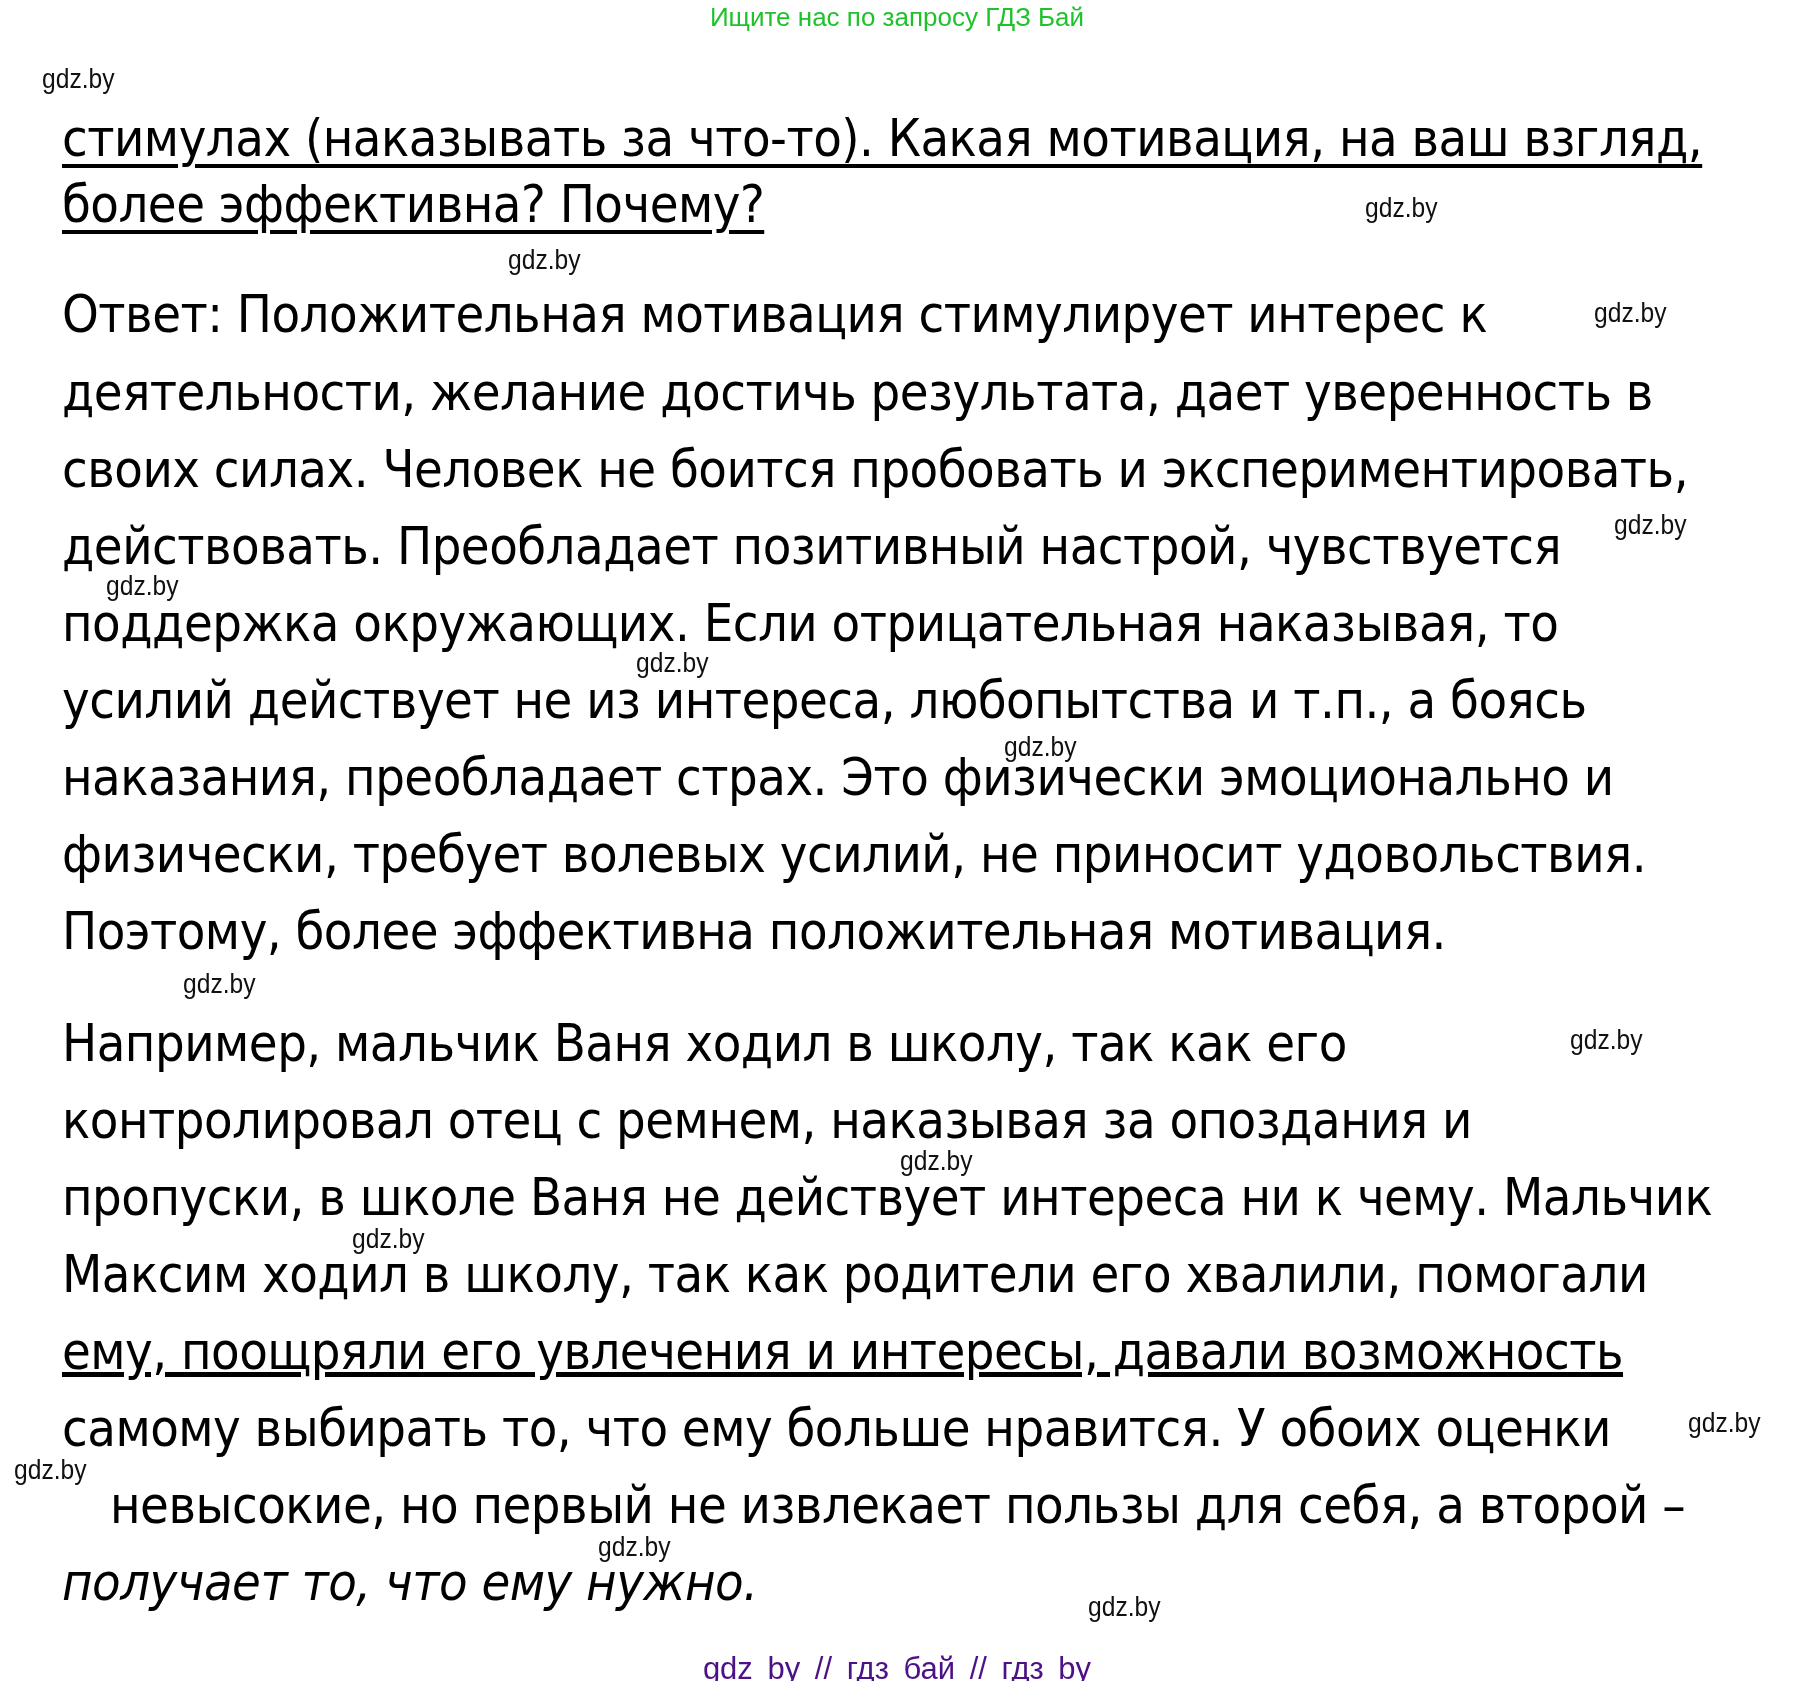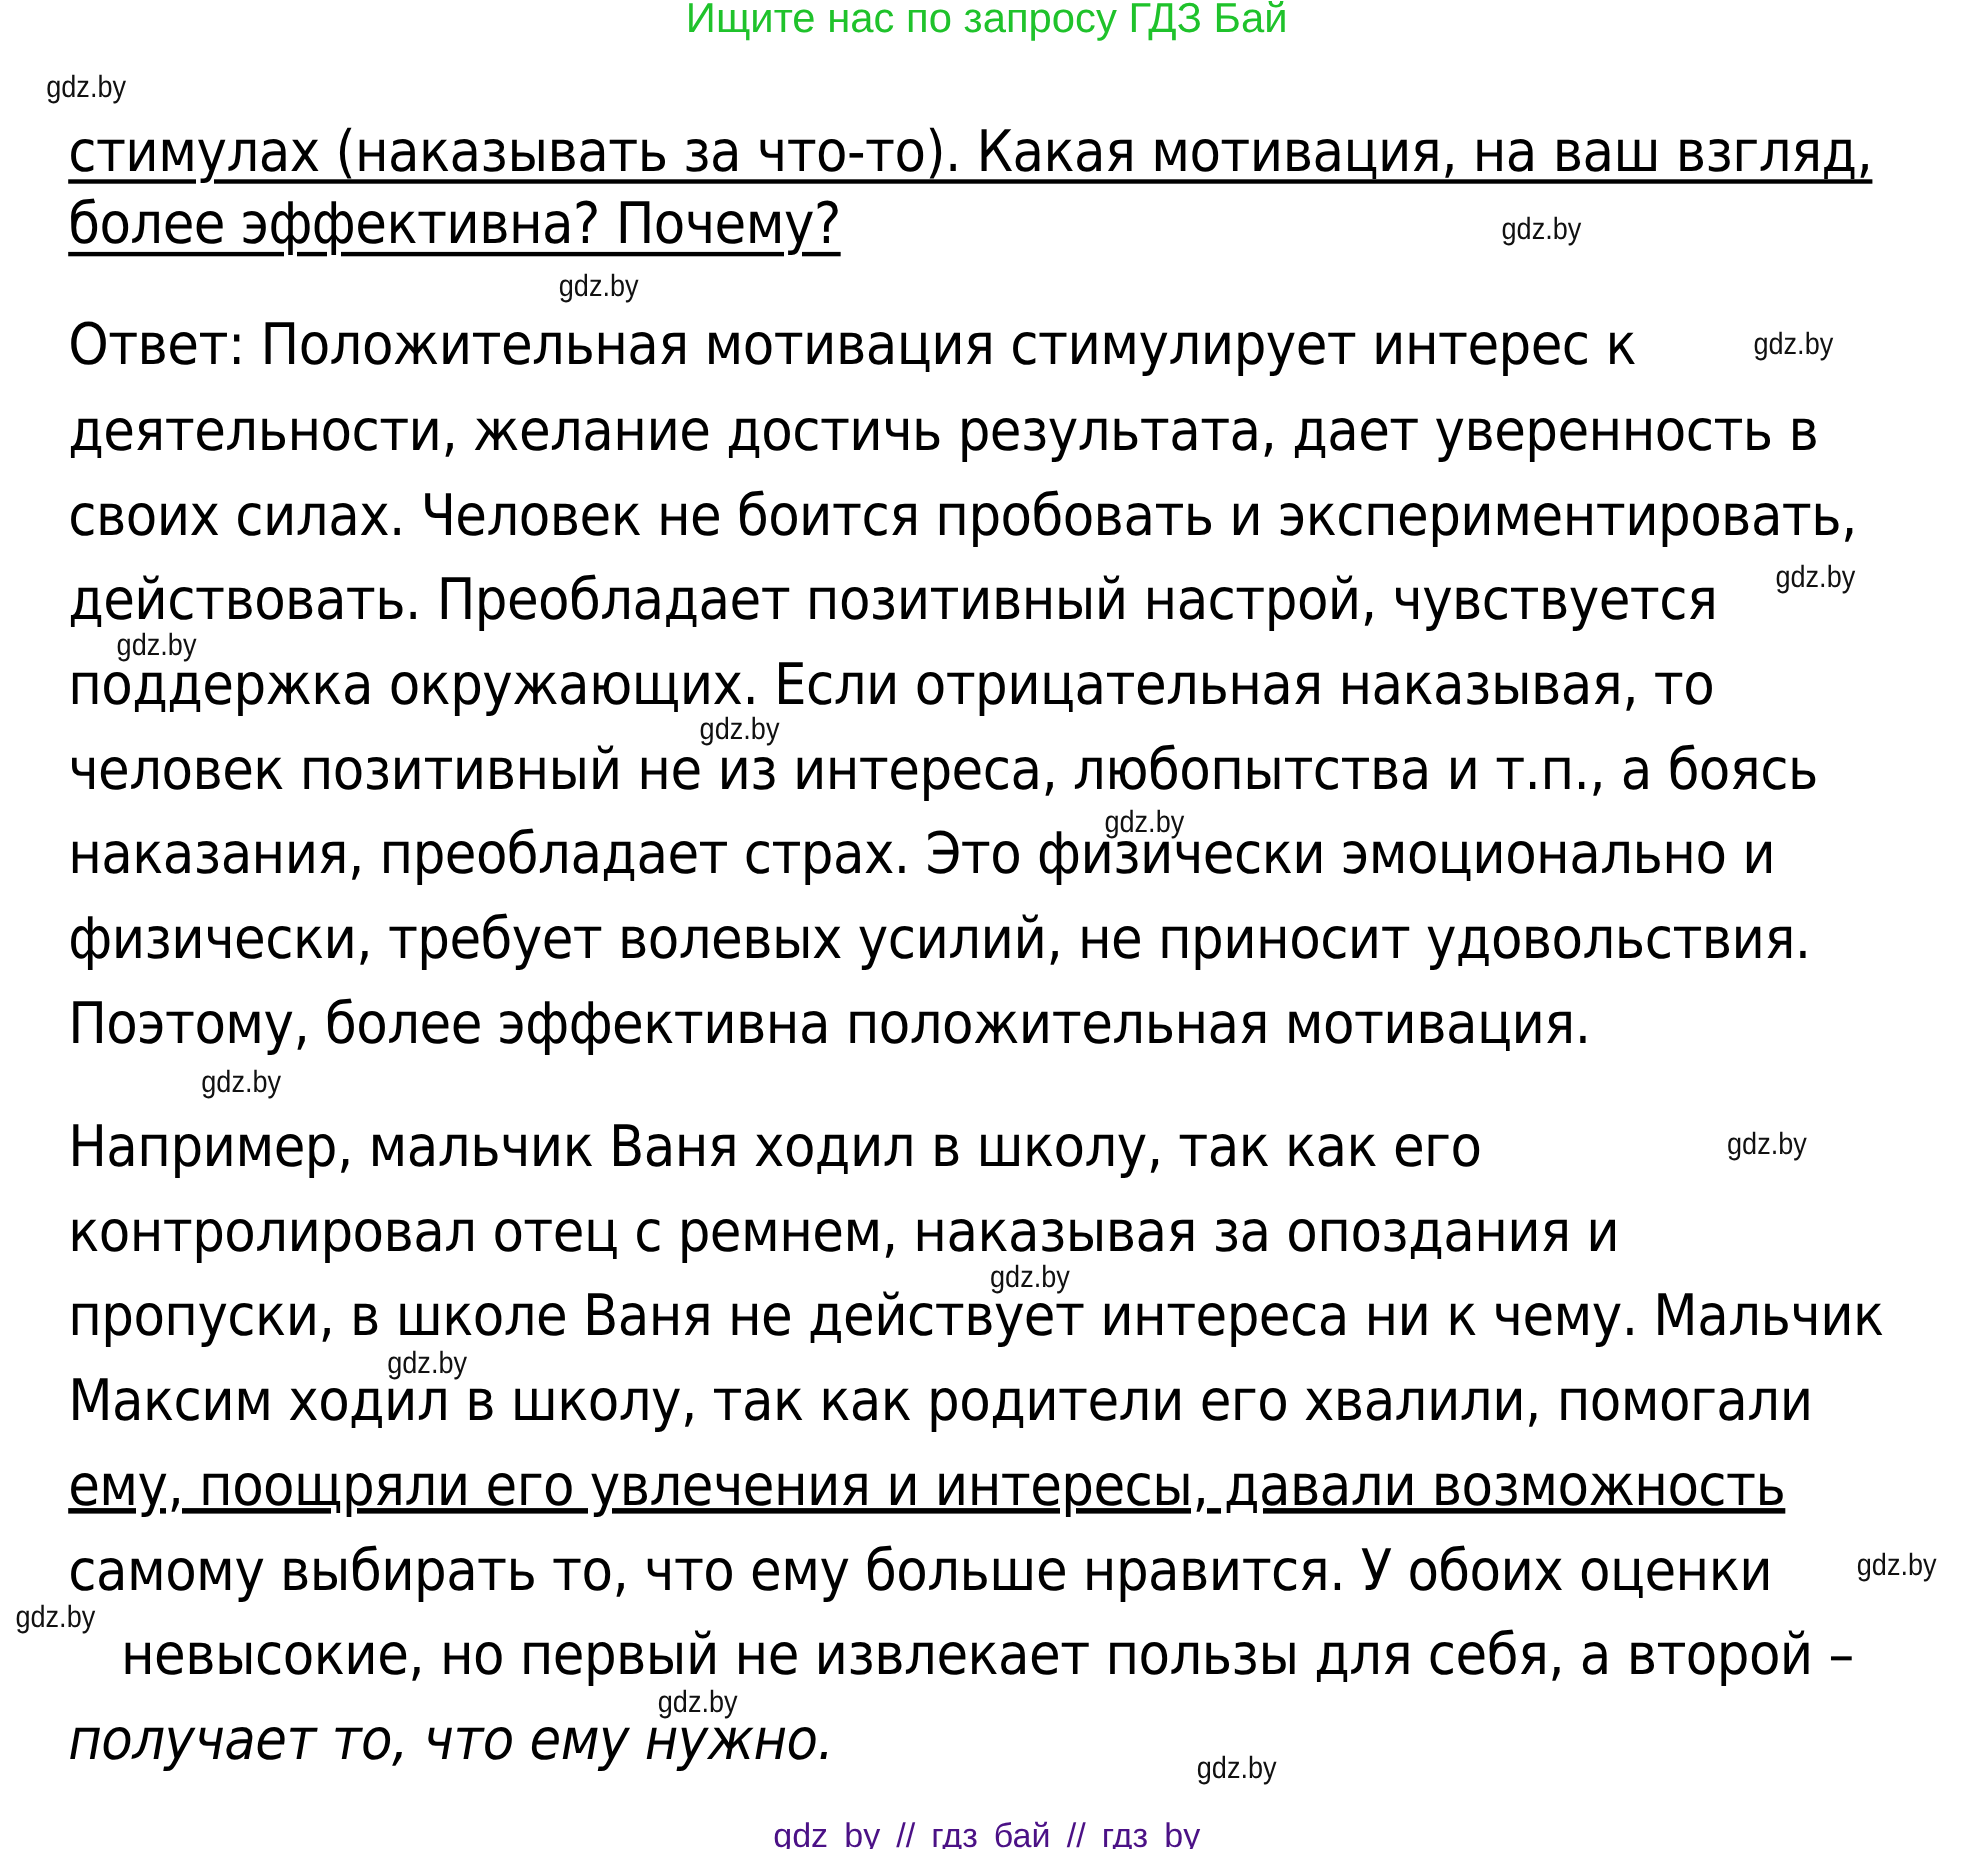--- a/index.html
+++ b/index.html
@@ -1,18 +1,18 @@
 <!DOCTYPE html>
 <html><head>
 <meta charset="utf-8">
 <style>
   html, body { margin:0; padding:0; background:#ffffff; }
   body { width:1794px; height:1681px; position:relative; overflow:hidden; }
   .hdr { position:absolute; top:0; left:0; width:1794px; text-align:center;
-         font-family:"Liberation Sans", sans-serif; font-size:38px; color:#1fc22b; line-height:34px; }
+         font-family:"Liberation Sans", sans-serif; font-size:26px; color:#1fc22b; line-height:34px; }
   .line { position:absolute; left:62px; white-space:nowrap;
           font-family:"DejaVu Sans Condensed","DejaVu Sans", sans-serif;
           font-stretch:condensed; font-size:52px; color:#000; line-height:60px; letter-spacing:-0.5px; }
   .q { text-decoration:underline; text-decoration-thickness:4px; text-underline-offset:8px; }
   .wm { position:absolute; font-family:"Liberation Sans", sans-serif; font-size:28px; color:#111; line-height:30px;
         transform:scaleX(0.88); transform-origin:left; }
   .footer { position:absolute; top:1652px; left:0; width:1794px; text-align:center;
             font-family:"Liberation Sans", sans-serif; font-size:31px; color:#4b1186; line-height:34px; word-spacing:6px; }
 </style>
 </head>
@@ -21,21 +21,21 @@
 <div class="hdr" style="top:0px;">Ищите нас по запросу ГДЗ Бай</div>
 
 <div class="line q" style="top:108px;">стимулах (наказывать за что-то). Какая мотивация, на ваш взгляд,</div>
 <div class="line q" style="top:174px;">более эффективна? Почему?</div>
 
 <div class="line" style="top:284px;">Ответ: Положительная мотивация стимулирует интерес к</div>
 <div class="line" style="top:362px;">деятельности, желание достичь результата, дает уверенность в</div>
 <div class="line" style="top:439px;">своих силах. Человек не боится пробовать и экспериментировать,</div>
 <div class="line" style="top:516px;">действовать. Преобладает позитивный настрой, чувствуется</div>
 <div class="line" style="top:593px;">поддержка окружающих. Если отрицательная наказывая, то</div>
-<div class="line" style="top:670px;">человек позитивный не из интереса, любопытства и т.п., а боясь</div>
+<div class="line" style="top:670px;">усилий действует не из интереса, любопытства и т.п., а боясь</div>
 <div class="line" style="top:747px;">наказания, преобладает страх. Это физически эмоционально и</div>
 <div class="line" style="top:824px;">физически, требует волевых усилий, не приносит удовольствия.</div>
 <div class="line" style="top:901px;">Поэтому, более эффективна положительная мотивация.</div>
 
 <div class="line" style="top:1013px;">Например, мальчик Ваня ходил в школу, так как его</div>
 <div class="line" style="top:1090px;">контролировал отец с ремнем, наказывая за опоздания и</div>
 <div class="line" style="top:1167px;">пропуски, в школе Ваня не действует интереса ни к чему. Мальчик</div>
 <div class="line" style="top:1244px;">Максим ходил в школу, так как родители его хвалили, помогали</div>
 <div class="line" style="top:1321px;text-decoration:underline;">ему, поощряли его увлечения и интересы, давали возможность</div>
 <div class="line" style="top:1398px;">самому выбирать то, что ему больше нравится. У обоих оценки</div>

